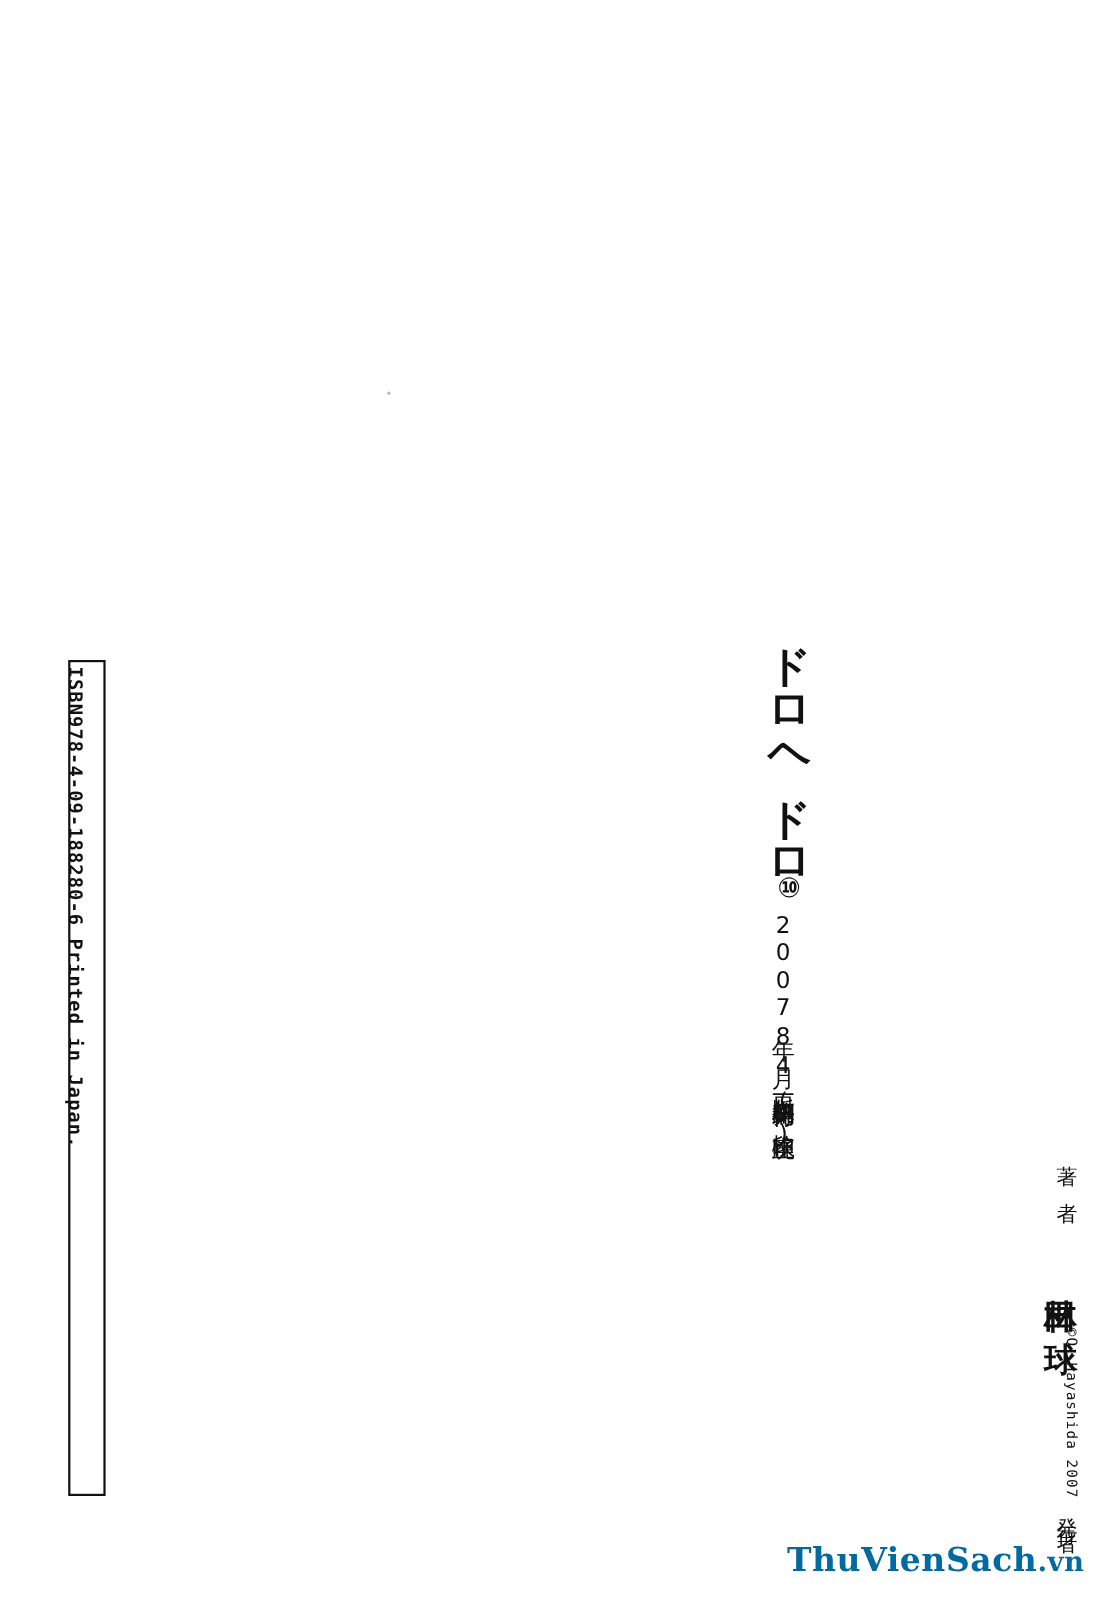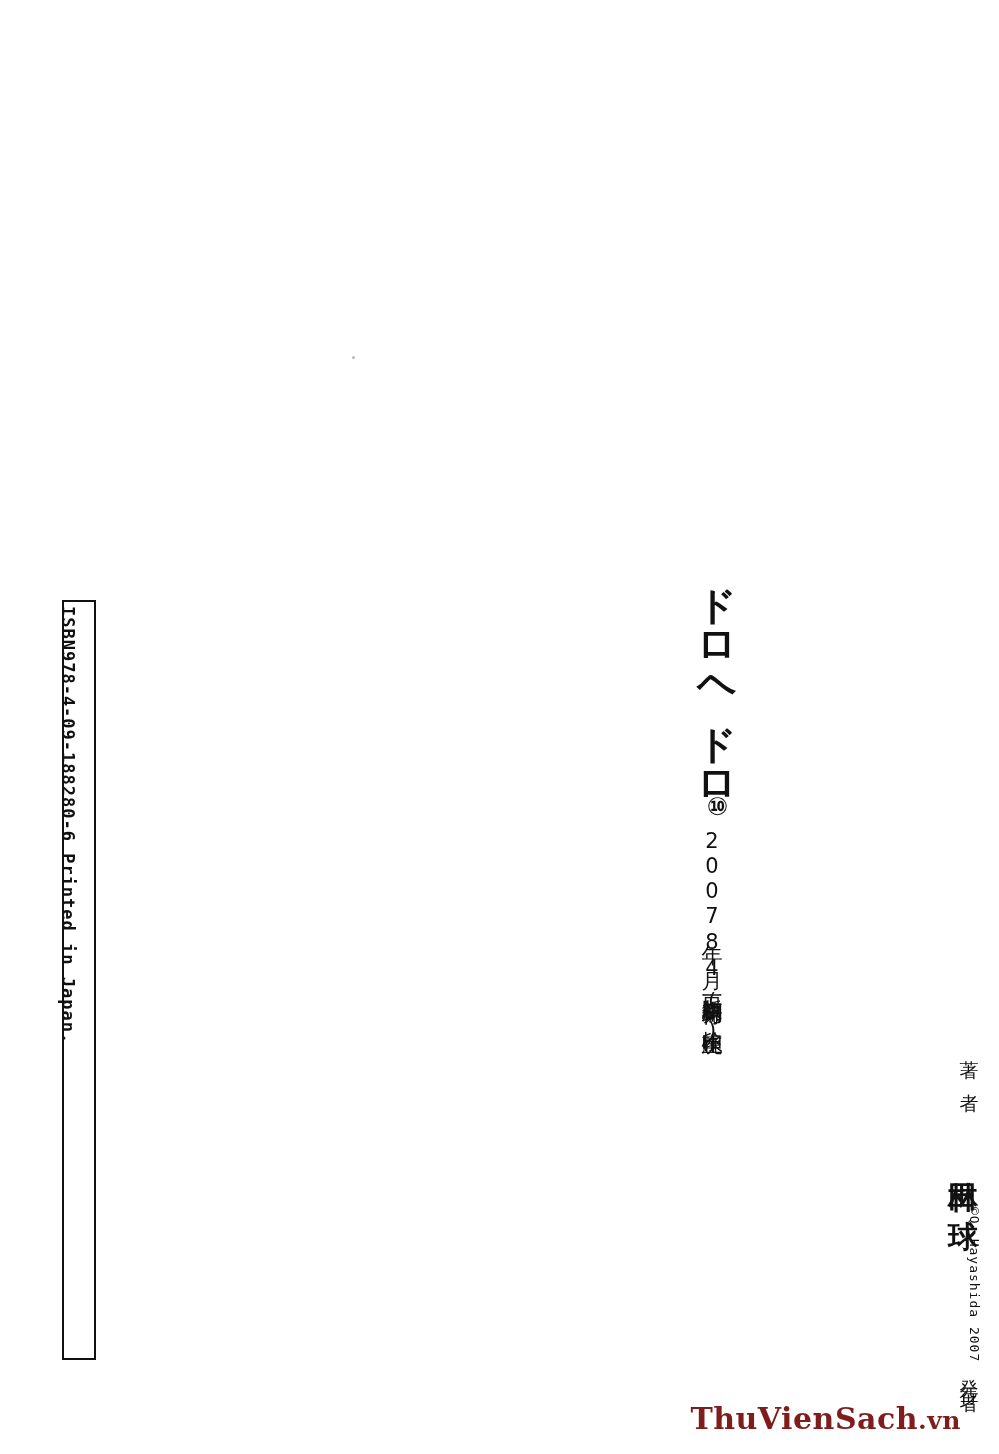--- a/index.html
+++ b/index.html
@@ -129,26 +129,26 @@
     top: 356px;
     width: 3px;
     height: 3px;
     background: #b9b9b9;
     border-radius: 50%;
   }
 
   
   .watermark {
     position: absolute;
-    right: 38px;
+    right: 13px;
     bottom: 18px;
     font-family: "DejaVu Serif", serif;
     font-size: 30px;
     font-weight: 700;
-    color: #7f1d1d;
+    color: #0369a1;
     letter-spacing: 0.5px;
     white-space: nowrap;
   }
   .watermark .dotvn { font-size: 25px; }
 </style>
 </head>
 <body>
 
 <div class="dot"></div>
 

